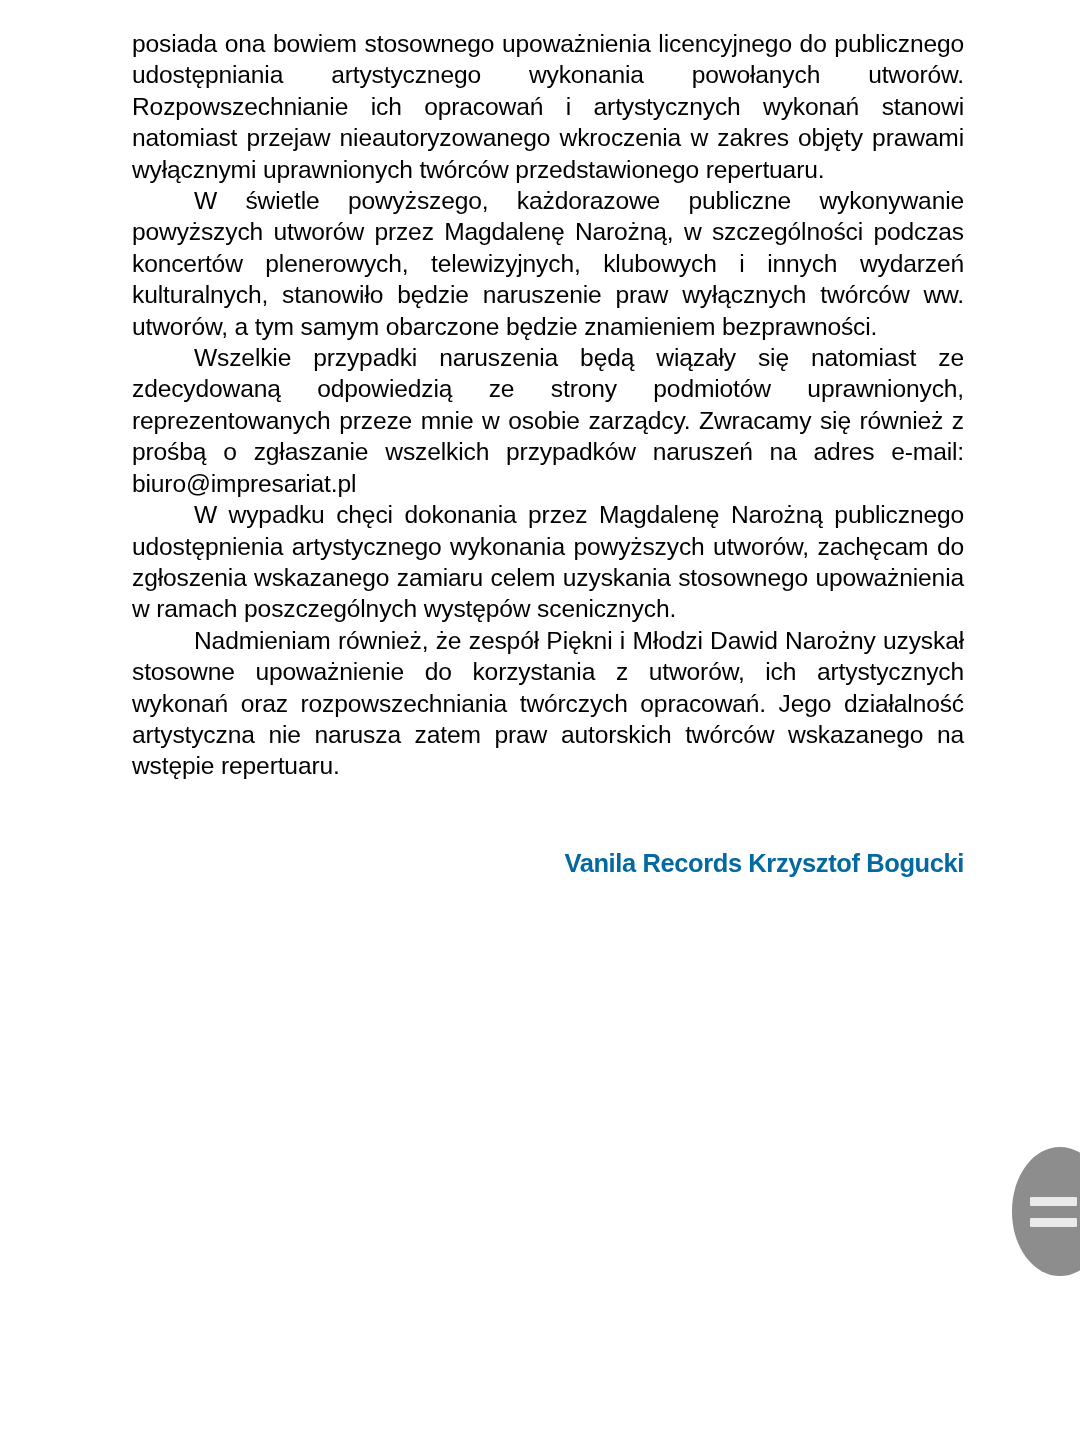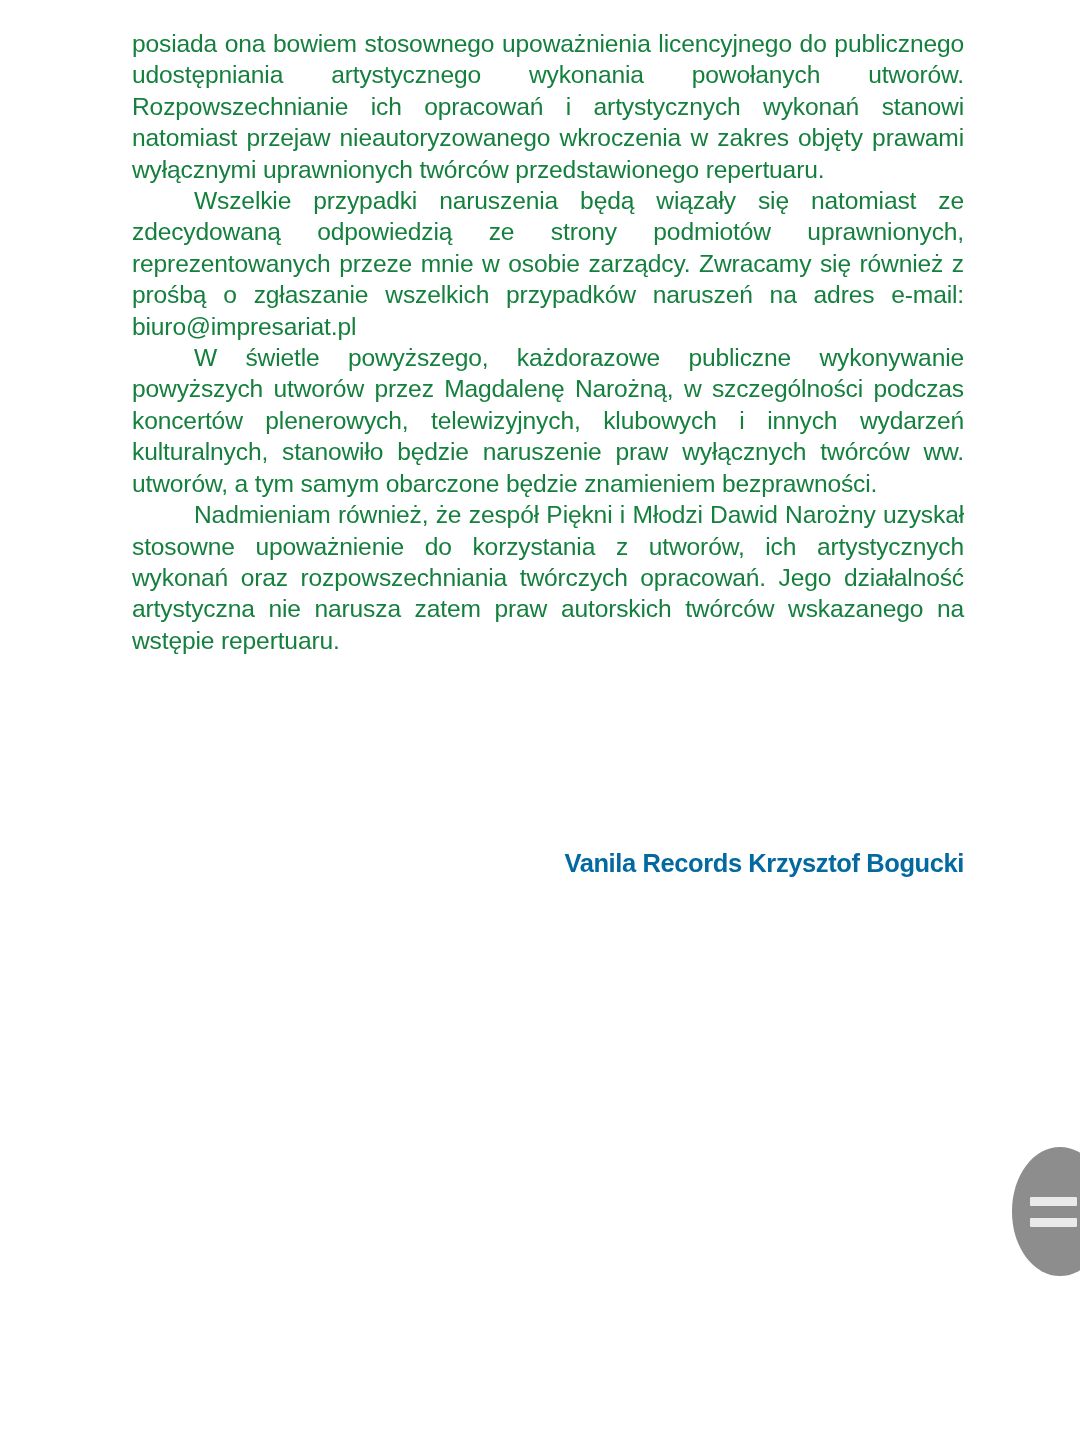--- a/index.html
+++ b/index.html
@@ -31,21 +31,21 @@
     width: 832px;
   }
 
   .para {
     margin: 0;
     padding: 0;
     text-align: justify;
     text-justify: inter-word;
     font-size: 24.6px;
     line-height: 31.4px;
-    color: #15803d;
+    color: #000000;
     letter-spacing: -0.15px;
     word-spacing: 0px;
     font-weight: 400;
   }
 
   
   .para + .para {
     margin-top: 0;
   }
 
@@ -95,22 +95,23 @@
     border-radius: 1px;
   }
 </style>
 </head>
 <body>
 
 <div id="page">
 
   <div id="doc-body">
     <p class="para">posiada ona bowiem stosownego upoważnienia licencyjnego do publicznego udostępniania artystycznego wykonania powołanych utworów. Rozpowszechnianie ich opracowań i artystycznych wykonań stanowi natomiast przejaw nieautoryzowanego wkroczenia w zakres objęty prawami wyłącznymi uprawnionych twórców przedstawionego repertuaru.</p>
+    <p class="para indent">W świetle powyższego, każdorazowe publiczne wykonywanie powyższych utworów przez Magdalenę Narożną, w szczególności podczas koncertów plenerowych, telewizyjnych, klubowych i innych wydarzeń kulturalnych, stanowiło będzie naruszenie praw wyłącznych twórców ww. utworów, a tym samym obarczone będzie znamieniem bezprawności.</p>
     <p class="para indent">Wszelkie przypadki naruszenia będą wiązały się natomiast ze zdecydowaną odpowiedzią ze strony podmiotów uprawnionych, reprezentowanych przeze mnie w osobie zarządcy. Zwracamy się również z prośbą o zgłaszanie wszelkich przypadków naruszeń na adres e-mail: biuro@impresariat.pl</p>
-    <p class="para indent">W świetle powyższego, każdorazowe publiczne wykonywanie powyższych utworów przez Magdalenę Narożną, w szczególności podczas koncertów plenerowych, telewizyjnych, klubowych i innych wydarzeń kulturalnych, stanowiło będzie naruszenie praw wyłącznych twórców ww. utworów, a tym samym obarczone będzie znamieniem bezprawności.</p>
+    <p class="para indent">W wypadku chęci dokonania przez Magdalenę Narożną publicznego udostępnienia artystycznego wykonania powyższych utworów, zachęcam do zgłoszenia wskazanego zamiaru celem uzyskania stosownego upoważnienia w ramach poszczególnych występów scenicznych.</p>
     <p class="para indent">Nadmieniam również, że zespół Piękni i Młodzi Dawid Narożny uzyskał stosowne upoważnienie do korzystania z utworów, ich artystycznych wykonań oraz rozpowszechniania twórczych opracowań. Jego działalność artystyczna nie narusza zatem praw autorskich twórców wskazanego na wstępie repertuaru.</p>
   </div>
 
   <div id="signature-block">
     <span id="signature">Vanila Records Krzysztof Bogucki</span>
   </div>
 
   <div id="floating-menu-button">
     <span class="menu-bar"></span>
     <span class="menu-bar"></span>

